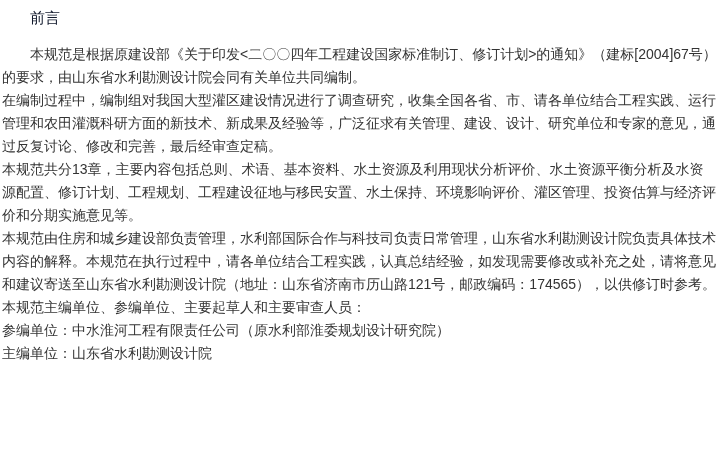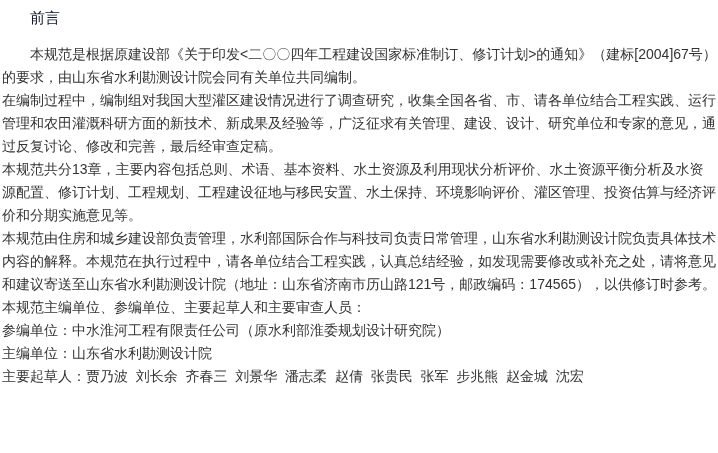--- a/index.html
+++ b/index.html
@@ -53,15 +53,14 @@
   <p class="para">本规范共分13章，主要内容包括总则、术语、基本资料、水土资源及利用现状分析评价、水土资源平衡分析及水资源配置、修订计划、工程规划、工程建设征地与移民安置、水土保持、环境影响评价、灌区管理、投资估算与经济评价和分期实施意见等。</p>
 
   <p class="para">本规范由住房和城乡建设部负责管理，水利部国际合作与科技司负责日常管理，山东省水利勘测设计院负责具体技术内容的解释。本规范在执行过程中，请各单位结合工程实践，认真总结经验，如发现需要修改或补充之处，请将意见和建议寄送至山东省水利勘测设计院（地址：山东省济南市历山路121号，邮政编码：174565），以供修订时参考。</p>
 
   <p class="para">本规范主编单位、参编单位、主要起草人和主要审查人员：</p>
 
   <p class="para">参编单位：中水淮河工程有限责任公司（原水利部淮委规划设计研究院）</p>
 
   <p class="para">主编单位：山东省水利勘测设计院</p>
 
-  <p class="para">主要起草人：贾乃波  刘长余  齐春三  刘景华  潘志柔  赵倩  张贵民  张军  步兆熊  赵金城  沈宏</p>
 
 </div>
 
 </body></html>

